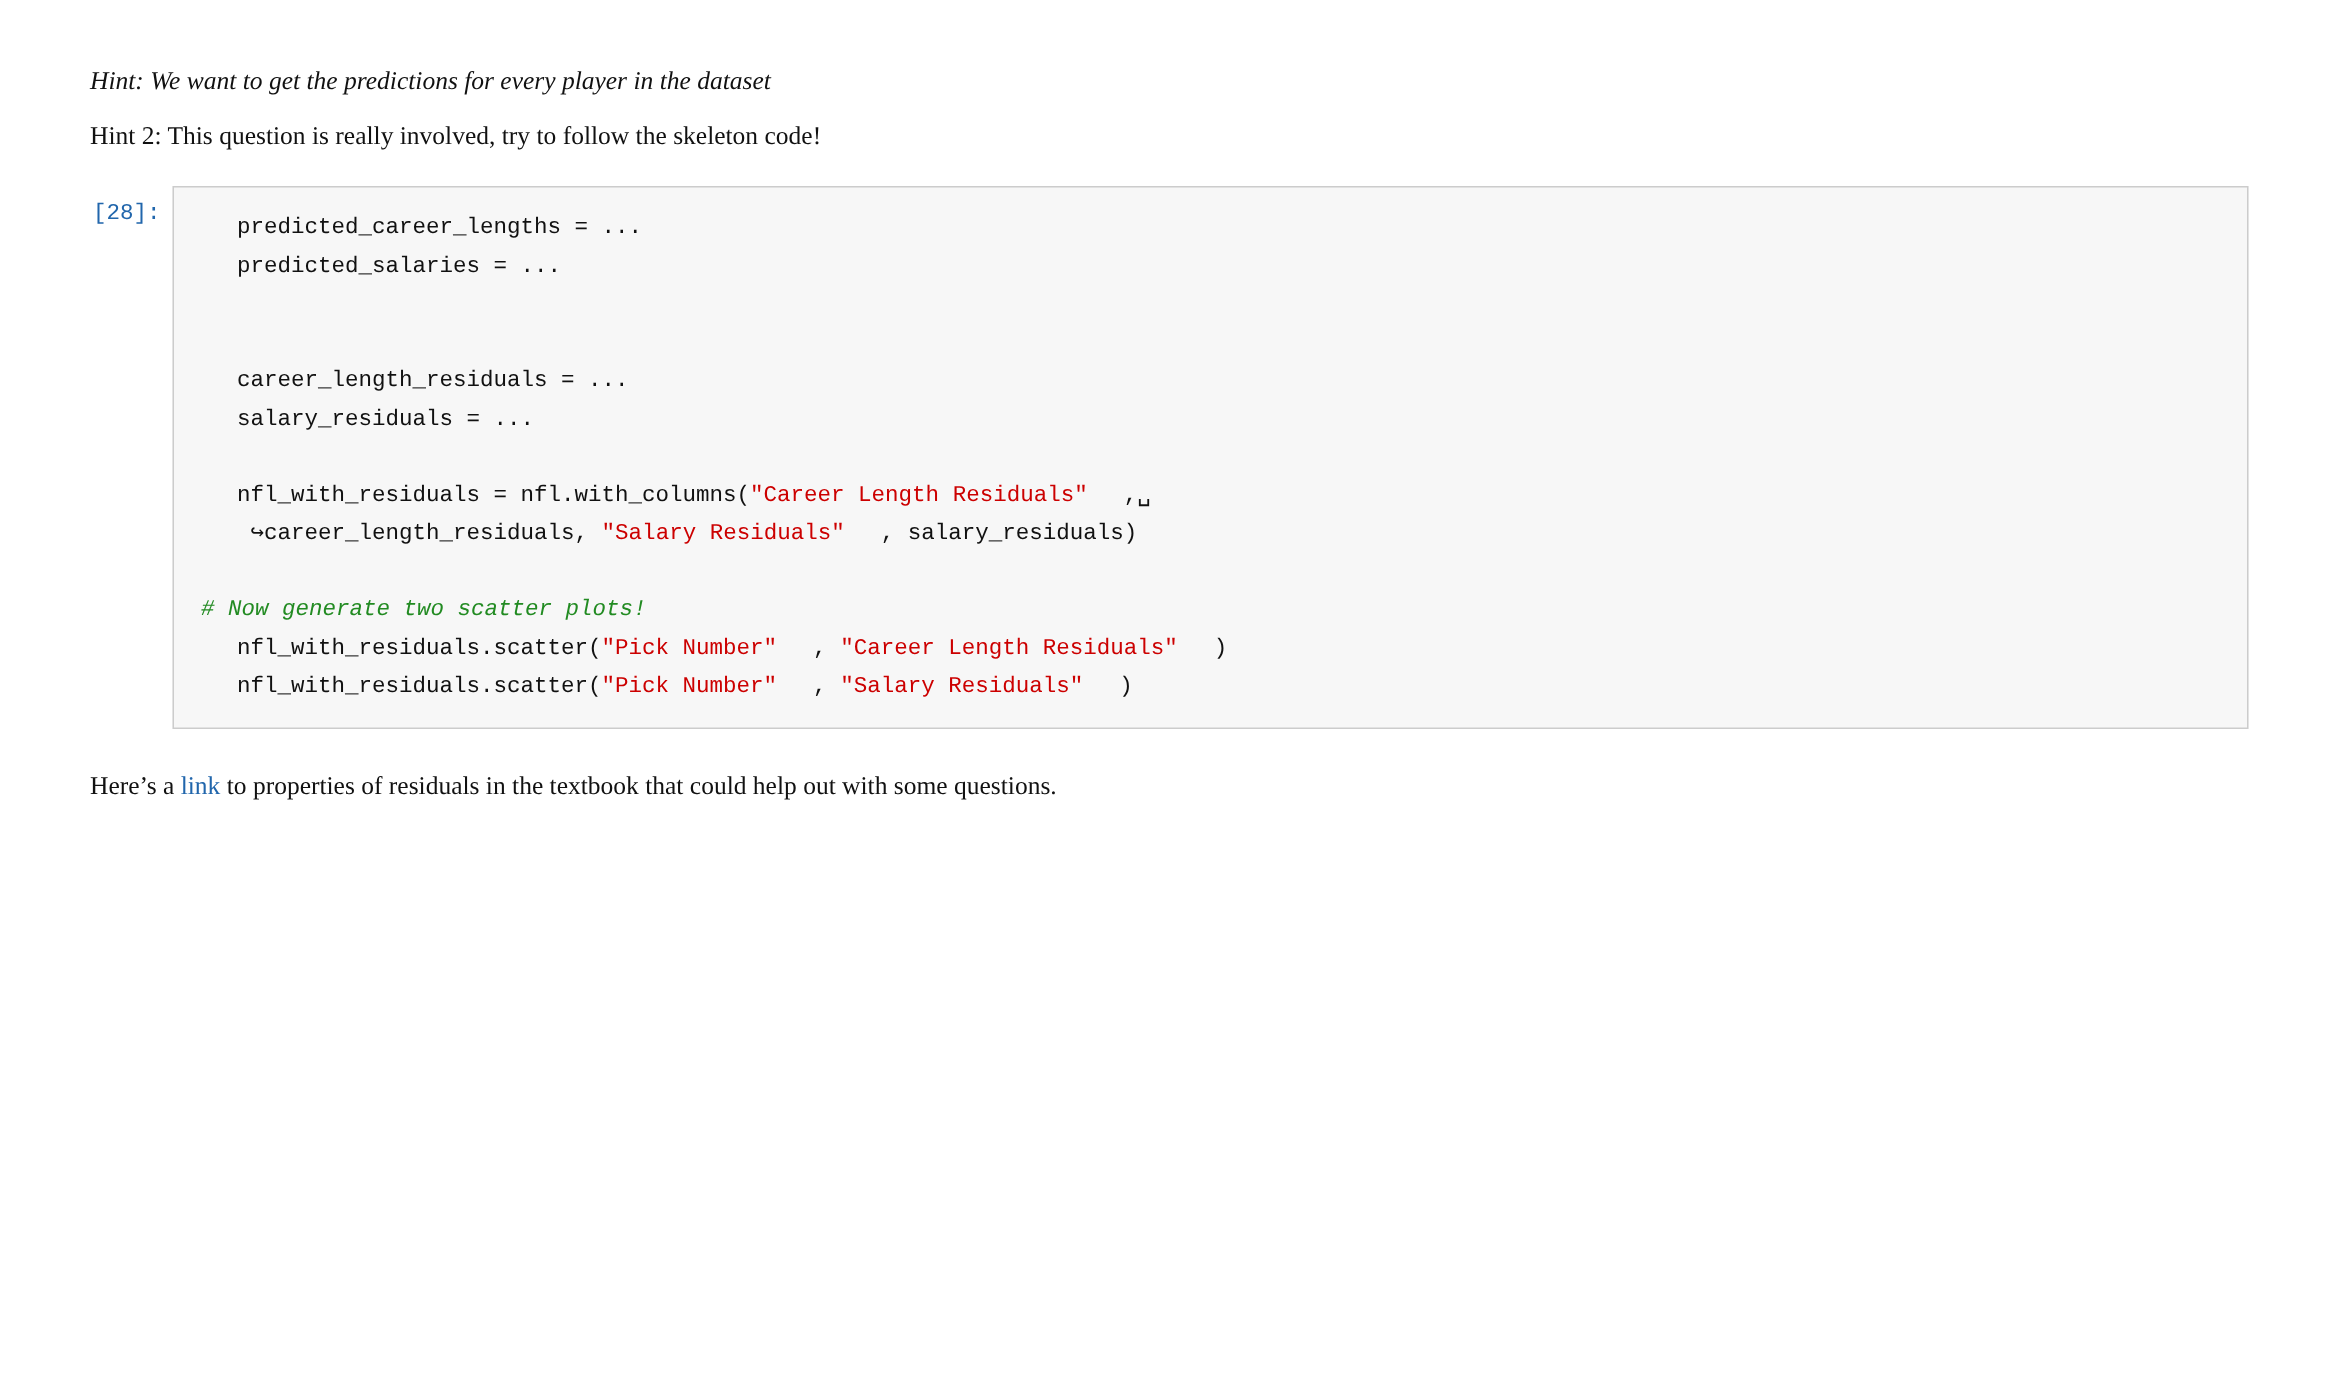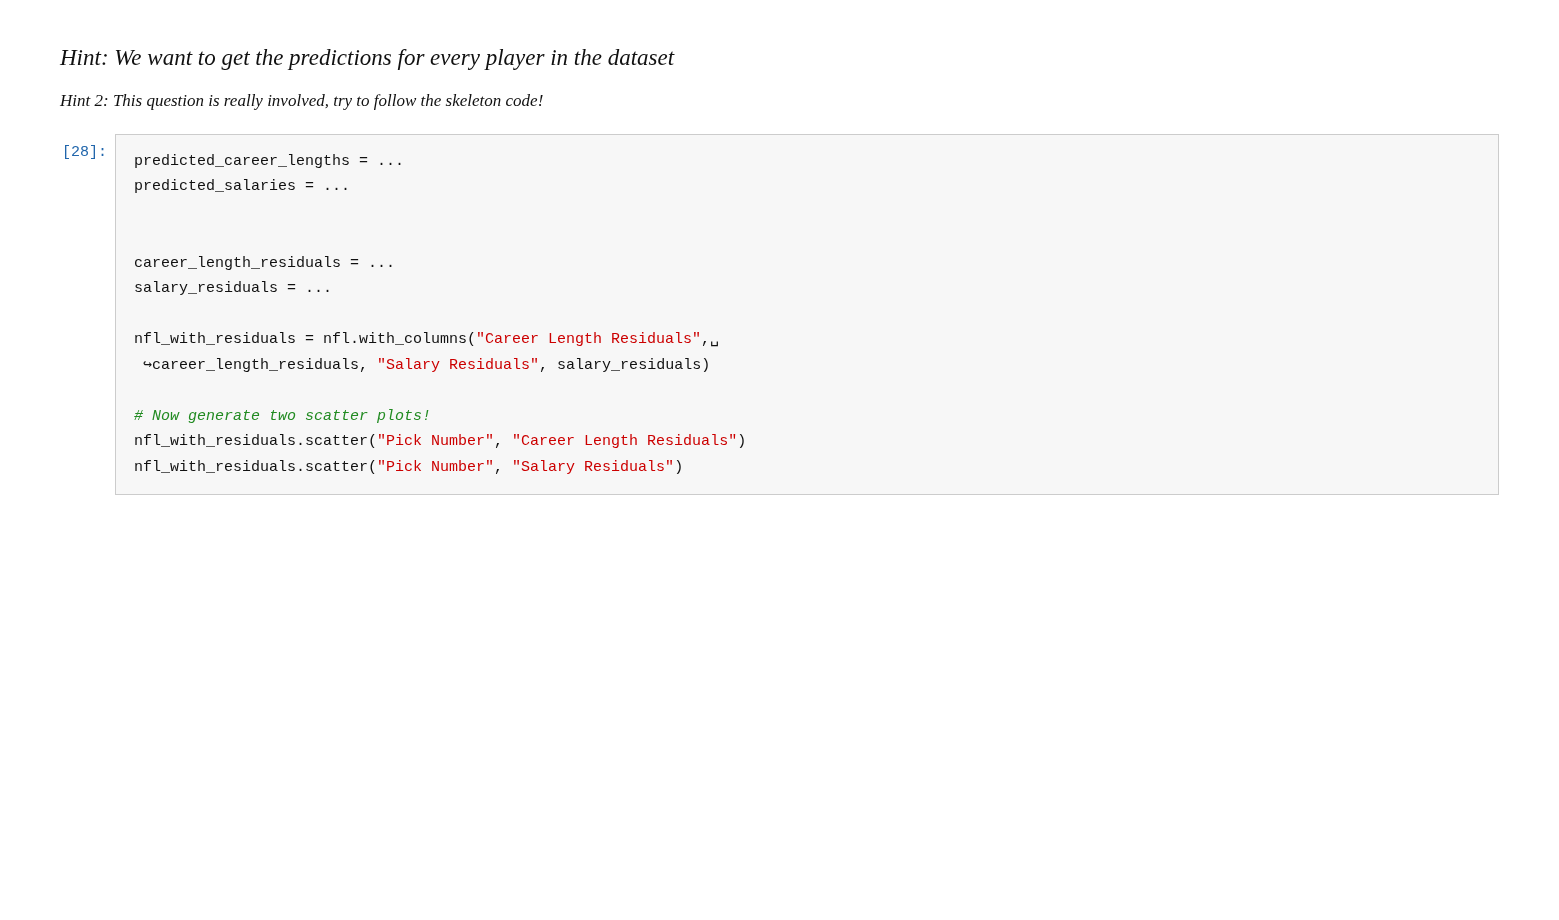--- a/index.html
+++ b/index.html
@@ -33,26 +33,25 @@
 
     code.inline {
       font-family: 'Courier New', Courier, monospace;
       font-size: 16px;
       background: transparent;
     }
 
     .hint {
       font-style: italic;
       margin-bottom: 10px;
-      font-size: 23px;
+      font-size: 17px;
       line-height: 1.6;
     }
 
     .hint2 {
-      font-style: italic;
       margin-bottom: 20px;
       font-size: 17px;
       line-height: 1.6;
     }
 
     .cell-container {
       display: flex;
       align-items: flex-start;
       margin-bottom: 24px;
     }
@@ -74,20 +73,21 @@
       padding: 14px 18px;
       font-family: 'Courier New', Courier, monospace;
       font-size: 15px;
       line-height: 1.7;
       flex: 1;
       white-space: pre;
     }
 
     .code-default {
       color: #111111;
+      margin-left: 24px;
     }
 
     .code-string {
       color: #cc0000;
     }
 
     .code-comment {
       color: #228b22;
       font-style: italic;
       text-align: right;
@@ -123,14 +123,17 @@
 <span class="code-default">salary_residuals = ...</span>
 
 <span><span class="code-default">nfl_with_residuals = nfl.with_columns(</span><span class="code-string">"Career Length Residuals"</span><span class="code-default">,␣</span></span>
 <span><span class="code-default"> ↪career_length_residuals, </span><span class="code-string">"Salary Residuals"</span><span class="code-default">, salary_residuals)</span></span>
 
 <span class="code-comment"># Now generate two scatter plots!</span>
 <span><span class="code-default">nfl_with_residuals.scatter(</span><span class="code-string">"Pick Number"</span><span class="code-default">, </span><span class="code-string">"Career Length Residuals"</span><span class="code-default">)</span></span>
 <span><span class="code-default">nfl_with_residuals.scatter(</span><span class="code-string">"Pick Number"</span><span class="code-default">, </span><span class="code-string">"Salary Residuals"</span><span class="code-default">)</span></span></div>
   </div>
 
+  <div class="footer-text">
+    <span>Here’s a </span><a href="#">link</a><span> to properties of residuals in the textbook that could help out with some questions.</span>
+  </div>
 
 </div>
 
 </body></html>

